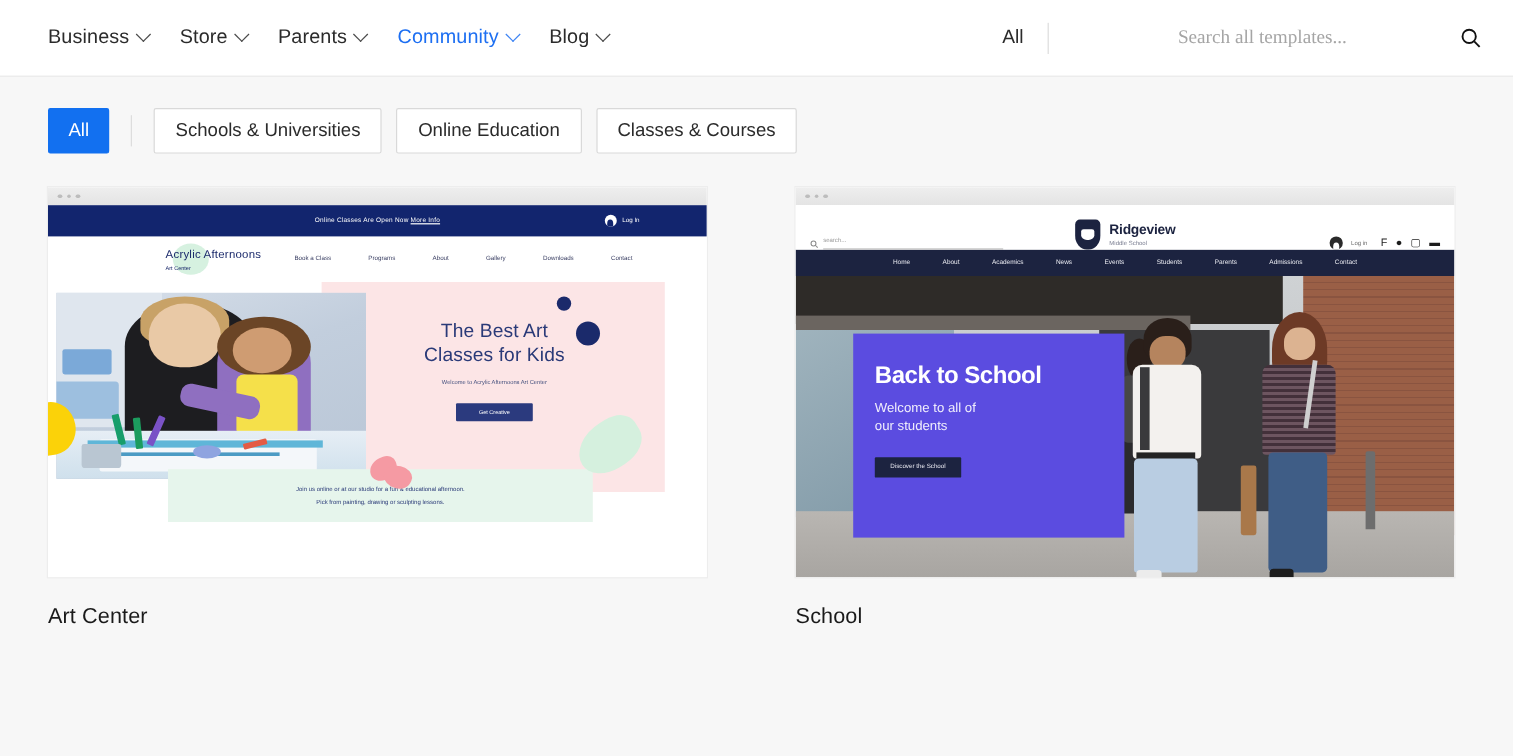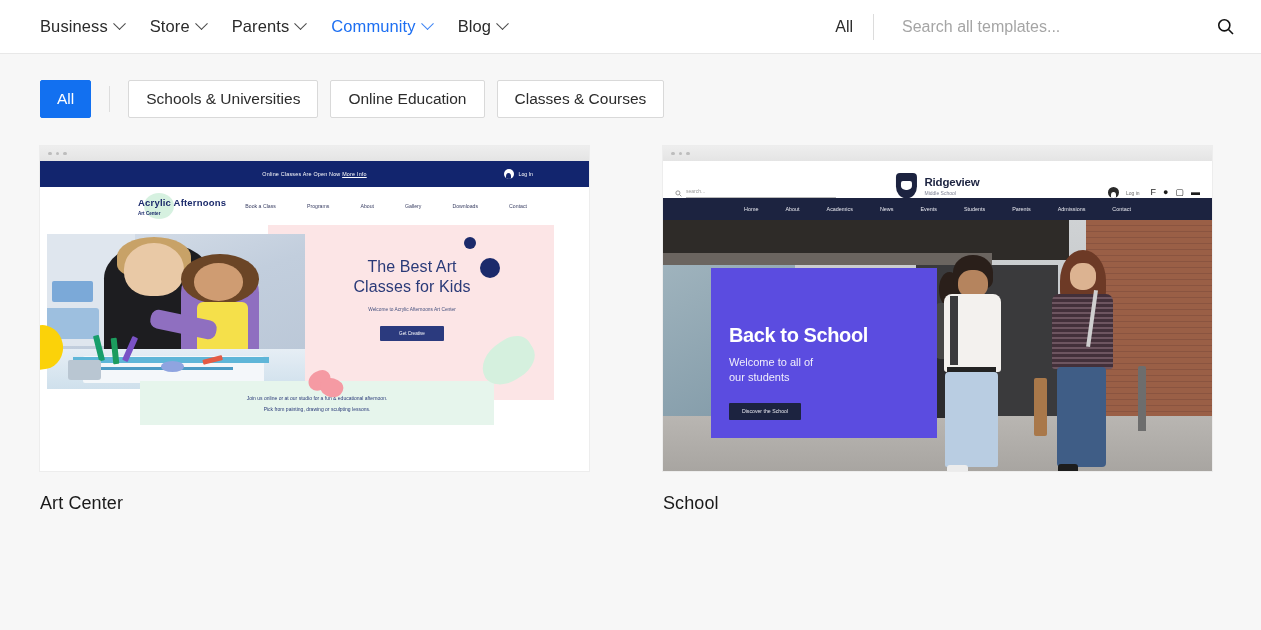--- a/index.html
+++ b/index.html
@@ -5,21 +5,21 @@
   * { box-sizing: border-box; margin: 0; padding: 0; }
   html, body {
     width: 1261px; height: 630px;
     font-family: "Liberation Sans", sans-serif;
     background: #f7f7f7;
     overflow: hidden;
   }
 
   
   .topnav {
-    height: 54px;
+    height: 64px;
     background: #ffffff;
     border-bottom: 1px solid #e8e8e8;
     display: flex;
     align-items: center;
     padding: 0 22px 0 40px;
     position: relative;
   }
   .nav-left { display: flex; align-items: center; gap: 26px; }
   .nav-item {
     display: flex; align-items: center; gap: 7px;
@@ -39,22 +39,22 @@
     display: flex; align-items: center;
   }
   .all-filter {
     font-size: 16px; color: #2b2b2b; cursor: pointer;
     padding-right: 20px;
   }
   .vdiv { width: 1px; height: 26px; background: #dcdcdc; }
   .search-wrap { display: flex; align-items: center; padding-left: 28px; }
   .search-input {
     border: none; outline: none; background: transparent;
-    font-family: Liberation Sans, sans-serif;
-    font-size: 16px; color: #333; width: 300px;
+    font-family: Liberation Serif, serif;
+    font-size: 16px; color: #333; width: 300px; text-align: center;
   }
   .search-input::placeholder { color: #a5a5a5; }
   .search-btn {
     background: none; border: none; cursor: pointer;
     padding: 4px; display: flex; align-items: center;
     margin-left: 10px;
   }
 
   
   .page { padding: 0 40px; background: #f7f7f7; height: 568px; }
@@ -141,21 +141,21 @@
 
   .c1-nav {
     height: 38px; display: flex; align-items: center;
     padding: 0 62px 0 98px; position: relative;
   }
   .brand-blob {
     position: absolute; left: 104px; top: 6px;
     width: 30px; height: 26px; border-radius: 50%;
     background: #cfeeda; opacity: .85;
   }
-  .brand { position: relative; z-index: 2; font-weight: bold; }
+  .brand { position: relative; z-index: 2; }
   .brand-name { font-size: 9.5px; color: #1b2a6b; letter-spacing:.2px; }
   .brand-sub { font-size: 4.6px; color: #1b2a6b; margin-top: 3px; }
   .c1-links { margin-left: auto; display: flex; gap: 31px; }
   .c1-links span { font-size: 5.2px; color: #3a3f63; }
 
   .c1-hero { position: relative; height: 200px; }
   .c1-pink {
     position: absolute; left: 228px; top: 0;
     width: 286px; height: 175px; background: #fce5e6;
   }
@@ -361,21 +361,21 @@
   .p3 .hair { position:absolute; left:24%; top:0; width:52%; height:22%; background:#9a6a3f; border-radius:50%; }
   .p3 .face { position:absolute; left:30%; top:10%; width:40%; height:16%; background:#d3a57c; border-radius:45%; }
   .p3 .top { position:absolute; left:8%; top:24%; width:84%; height:46%; background:#7a6a72; border-radius:5px; }
   .p3 .leg { position:absolute; left:22%; top:68%; width:56%; height:34%; background:#2b2b2e; }
   .p4 { position:absolute; left:47%; bottom:21%; width:7%; height:40%; background:#2b2b2e; border-radius:5px 5px 1px 1px; }
   .h-post { position:absolute; right:12%; bottom:16%; width:1.4%; height:26%; background:#6d6d6d; border-radius:2px 2px 0 0; }
 
   .c2-panel {
     position: absolute; left: 48px; top: 48px;
     width: 226px; height: 170px; background: #5b4ce0;
-    padding: 56px 0 0 18px; z-index: 5;
+    padding: 24px 0 0 18px; z-index: 5;
   }
   .c2-h1 { font-size: 20px; font-weight: bold; color: #fff; letter-spacing: -.4px; }
   .c2-sub { font-size: 11px; color: #f0eefc; margin-top: 8px; line-height: 1.35; }
   .c2-btn {
     margin-top: 18px; width: 72px; height: 17px; background: #1c2340;
     color: #e6e6ee; font-size: 5.2px; border-radius: 1px;
     display: flex; align-items: center; justify-content: center; cursor: pointer;
   }
 </style>
 </head>

